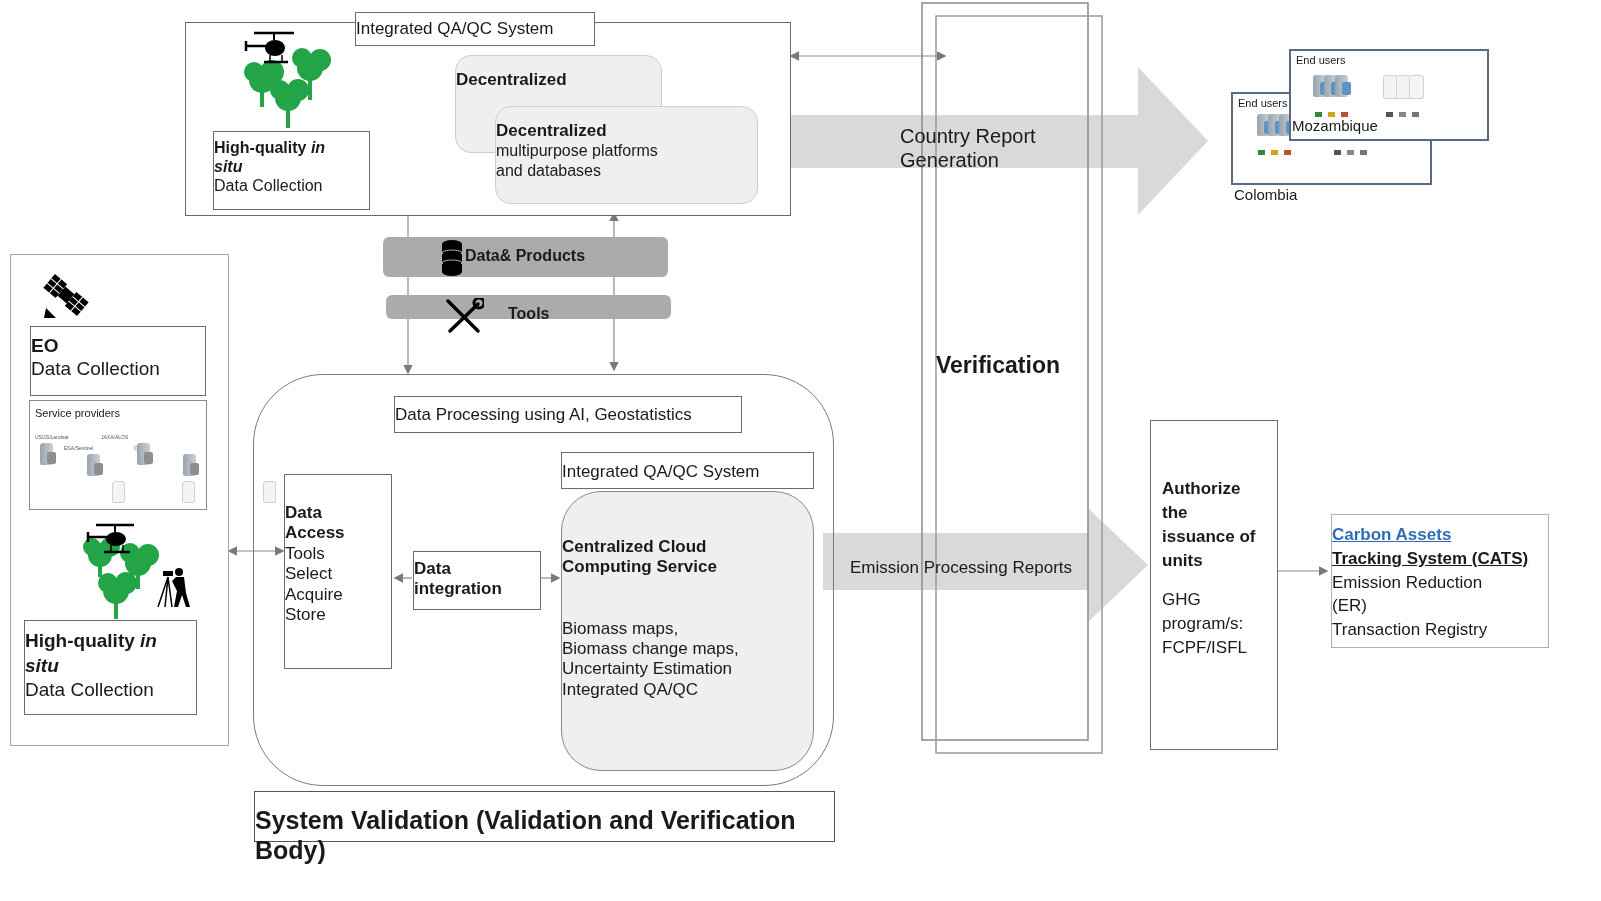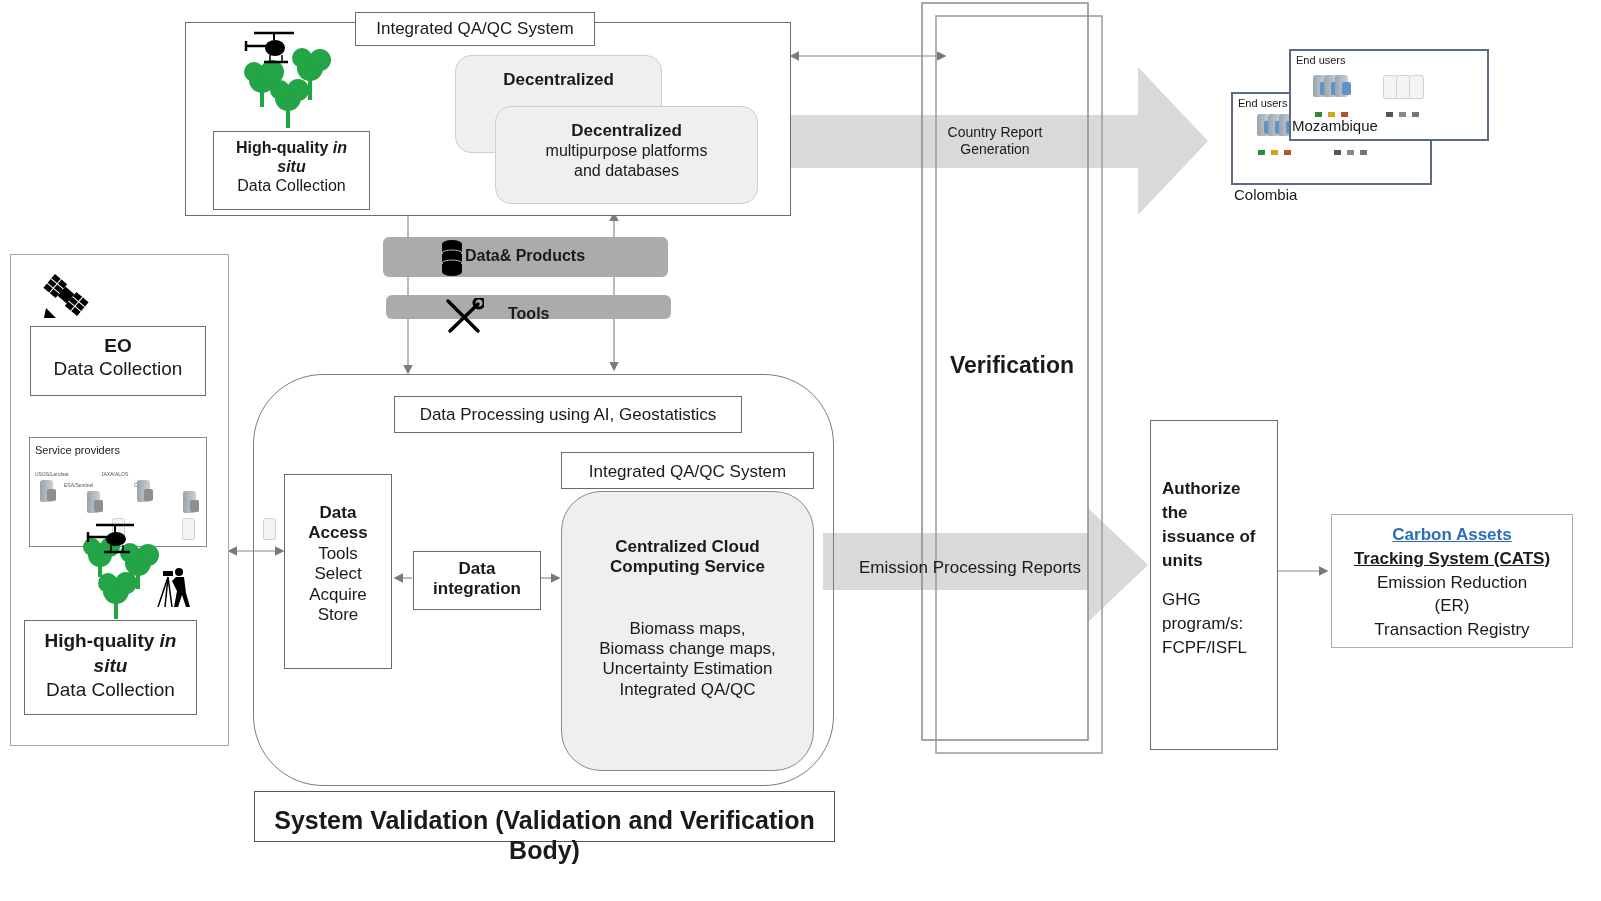--- a/index.html
+++ b/index.html
@@ -1,19 +1,19 @@
 <!DOCTYPE html>
 <html><head>
 <meta charset="utf-8">
 <style>
   html,body{margin:0;padding:0;background:#ffffff;}
   body{width:1601px;height:901px;position:relative;overflow:hidden;font-family:"Liberation Sans","DejaVu Sans",sans-serif;color:#1a1a1a;}
   .abs{position:absolute;box-sizing:border-box;}
   .box{border:1.5px solid #6b6b6b;background:#fff;}
-  .lbl{text-align:center;line-height:1.2;}
+  .lbl{line-height:1.2;}
   .b{font-weight:bold;}
   .i{font-style:italic;}
   svg.layer{position:absolute;left:0;top:0;pointer-events:none;}
   .chip{background:#ababab;border-radius:6px;}
   .rnd{background:#efefef;border:1.5px solid #cfcfcf;border-radius:16px;}
   .server{display:inline-block;width:13px;height:22px;border-radius:3px 3px 2px 2px;background:linear-gradient(90deg,#9aa3ad,#c9d0d6);margin-right:-2px;position:relative;}
   .server.blue::after{content:"";position:absolute;right:-3px;bottom:2px;width:9px;height:13px;border-radius:2px;background:#5f93c7;}
   .server.ghost{background:#f4f4f4;border:1px solid #d2d2d2;}
   .server.gray::after{content:"";position:absolute;right:-3px;bottom:1px;width:9px;height:12px;border-radius:2px;background:#8e8e8e;}
   .mini{display:inline-block;width:7px;height:5px;margin:0 3px;}
@@ -131,21 +131,21 @@
         <line x1="32" y1="28" x2="48" y2="28"></line>
         <line x1="40" y1="16" x2="40" y2="34"></line>
       </g>
   </g>
   <path d="M6,38 L16,48 L4,48 z" fill="#000"></path>
 </svg>
 <div class="abs box lbl" style="left:30px;top:326px;width:176px;height:70px;padding-top:8px;font-size:19px;">
   <span class="b">EO</span><br>
   <span>Data Collection</span>
 </div>
-<div class="abs" style="left:29px;top:400px;width:178px;height:110px;border:1.5px solid #8a8a8a;margin-top:37px;">
+<div class="abs" style="left:29px;top:400px;width:178px;height:110px;border:1.5px solid #8a8a8a;">
   <div class="abs" style="left:5px;top:6px;font-size:11px;">Service providers</div>
   <div class="abs" style="left:5px;top:33px;font-size:5px;color:#555;">USGS/Landsat</div>
   <div class="abs" style="left:34px;top:44px;font-size:5px;color:#555;">ESA/Sentinel</div>
   <div class="abs" style="left:71px;top:33px;font-size:5px;color:#555;">JAXA/ALOS</div>
   <div class="abs" style="left:104px;top:44px;font-size:5px;color:#555;">Other</div>
   <span class="abs server gray" style="left:10px;top:42px;"></span>
   <span class="abs server gray" style="left:42px;top:53px;"></span>
   <span class="abs server gray" style="left:76px;top:42px;"></span>
   <span class="abs server gray" style="left:107px;top:53px;"></span>
   <span class="abs server ghost" style="left:20px;top:80px;"></span>
@@ -218,21 +218,21 @@
   <span>Biomass maps,</span><br>
   <span>Biomass change maps,</span><br>
   <span>Uncertainty Estimation</span><br>
   <span>Integrated QA/QC</span>
 </div>
 
 <div class="abs lbl b" style="left:254px;top:791px;width:581px;height:51px;border:1.5px solid #555;padding-top:13px;font-size:25px;">System Validation (Validation and Verification Body)</div>
 
 <div class="abs lbl b" style="left:936px;top:352px;width:152px;font-size:23px;">Verification</div>
 
-<div class="abs lbl" style="left:900px;top:124px;width:190px;font-size:14px;">
+<div class="abs lbl" style="left:900px;top:124px;width:190px;font-size:20px;">
   <span>Country Report</span><br>
   <span>Generation</span>
 </div>
 
 <div class="abs" style="left:1231px;top:92px;width:201px;height:93px;border:2px solid #5a6a85;background:#fff;">
   <div class="abs" style="left:5px;top:3px;font-size:11px;">End users</div>
   <div class="abs" style="left:24px;top:20px;">
     <span class="server blue"></span><span class="server blue"></span><span class="server blue"></span>
   </div>
   <div class="abs" style="left:22px;top:47px;">
@@ -266,19 +266,19 @@
   <span class="b">Authorize</span><br>
   <span class="b">the</span><br>
   <span class="b">issuance of</span><br>
   <span class="b">units</span><br>
   <div style="height:14px"></div>
   <span>GHG</span><br>
   <span>program/s:</span><br>
   <span>FCPF/ISFL</span>
 </div>
 
-<div class="abs lbl" style="left:1331px;top:514px;width:242px;height:134px;border:1.5px solid #b0b0b0;padding-top:8px;font-size:17px;line-height:1.4;">
+<div class="abs lbl" style="left:1331px;top:514px;width:218px;height:134px;border:1.5px solid #b0b0b0;padding-top:8px;font-size:17px;line-height:1.4;">
   <a class="b" style="color:#2e6db4;text-decoration:underline;">Carbon Assets</a><br>
   <span class="b" style="text-decoration:underline;">Tracking System (CATS)</span><br>
   <span>Emission Reduction</span><br>
   <span>(ER)</span><br>
   <span>Transaction Registry</span>
 </div>
 
 </body></html>

